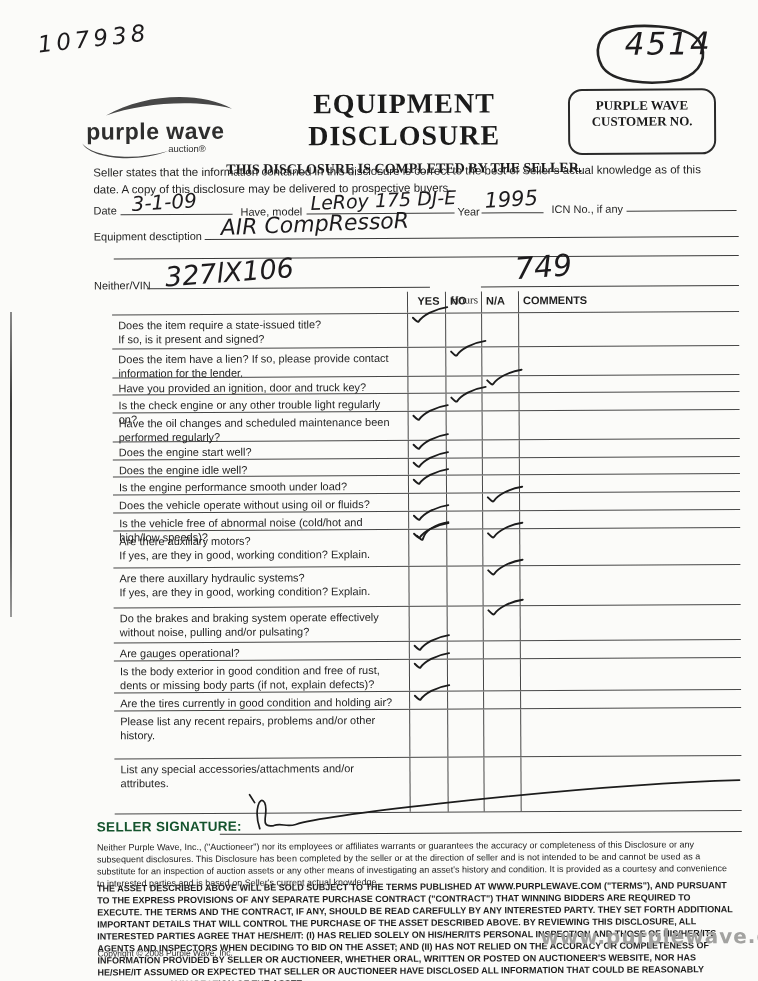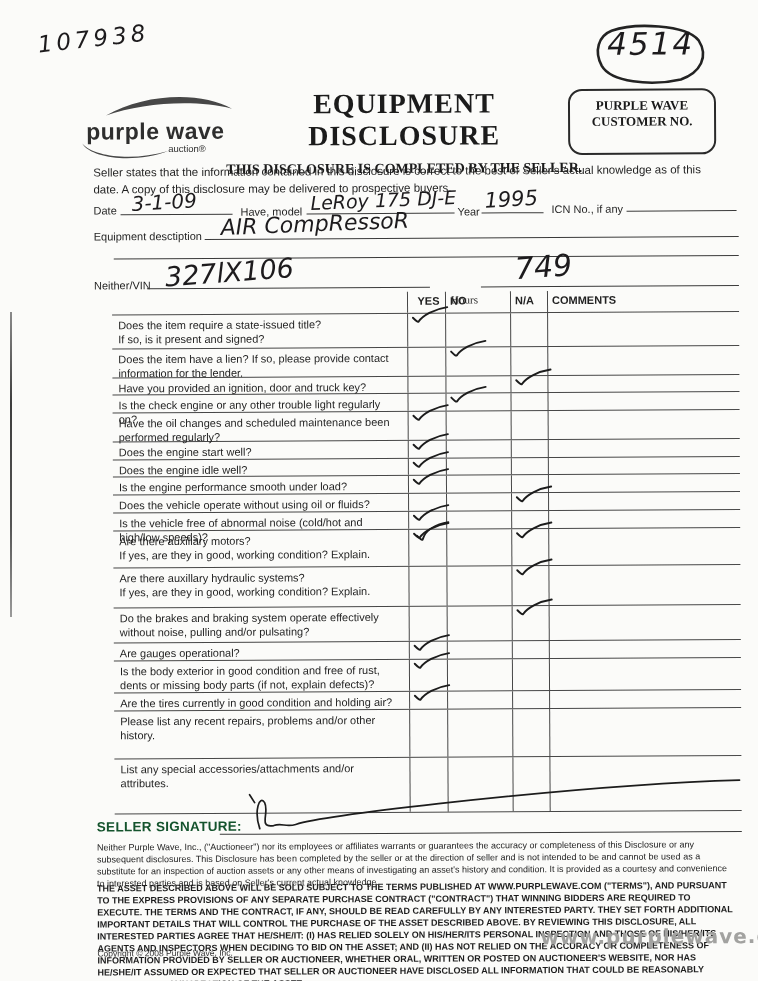--- a/index.html
+++ b/index.html
@@ -11,21 +11,21 @@
   .hw{font-family:"DejaVu Sans",sans-serif;font-style:italic;color:#1d1b1d;
       white-space:nowrap;line-height:1;}
 
   .abs{position:absolute;}
 
   
   .lot{left:40px;top:26px;font-size:23px;letter-spacing:4px;transform:rotate(-6deg);}
 
   
   .circled-wrap{left:592px;top:24px;width:122px;height:64px;}
-  .circled-num{position:absolute;left:0;top:6px;width:122px;text-align:center;
+  .circled-num{position:absolute;left:0;top:6px;width:122px;text-align:right;
                font-size:31px;letter-spacing:2px;}
 
   
   .logo{left:78px;top:88px;width:180px;height:74px;}
 
   
   .title-wrap{left:222px;top:88px;width:368px;text-align:center;}
   .title{font-family:"Liberation Serif",serif;font-weight:bold;font-size:28px;
          letter-spacing:1px;color:#1b1b1b;}
   .subtitle{font-family:"Liberation Serif",serif;font-weight:bold;font-size:14px;
@@ -43,21 +43,21 @@
   .lbl{position:absolute;font-size:11px;color:#1f1f1f;}
   .fline{position:absolute;border-bottom:1.2px solid #3a3a3a;height:0;}
 
   
   .table{left:113px;top:292px;width:627px;border-bottom:1.2px solid #474747;}
   .t-head{display:flex;height:21px;font-weight:bold;font-size:11px;}
   .t-row{display:flex;border-top:1.2px solid #474747;box-sizing:border-box;}
   .t-q{width:295px;box-sizing:border-box;padding:3px 6px 0 6px;font-size:11px;
        line-height:1.3;white-space:pre-line;color:#1f1f1f;}
   .t-cell,.t-hcell{box-sizing:border-box;border-left:1.2px solid #474747;position:relative;}
-  .t-yes{width:38px;text-align:center;} .t-no{width:36px;} .t-na{width:37px;margin-left:29px;}
+  .t-yes{width:38px;text-align:center;} .t-no{width:36px;} .t-na{width:37px;}
   .t-com{flex:1;box-sizing:border-box;border-left:1.2px solid #474747;position:relative;}
   .t-hcell{padding:3px 0 0 4px;}
   .t-hq{width:295px;}
   .chk{position:absolute;top:-9px;left:1px;width:42px;height:24px;overflow:visible;}
   .chk path{stroke:#1c1c1c;stroke-width:2;fill:none;stroke-linecap:round;}
 
   
   .sig-label{left:95px;top:818px;font-size:13.5px;font-weight:bold;letter-spacing:0.3px;color:#14532d;}
   .sig-line{left:218px;top:833px;width:522px;}
   .sig-svg{left:222px;top:776px;width:522px;height:58px;overflow:visible;}

